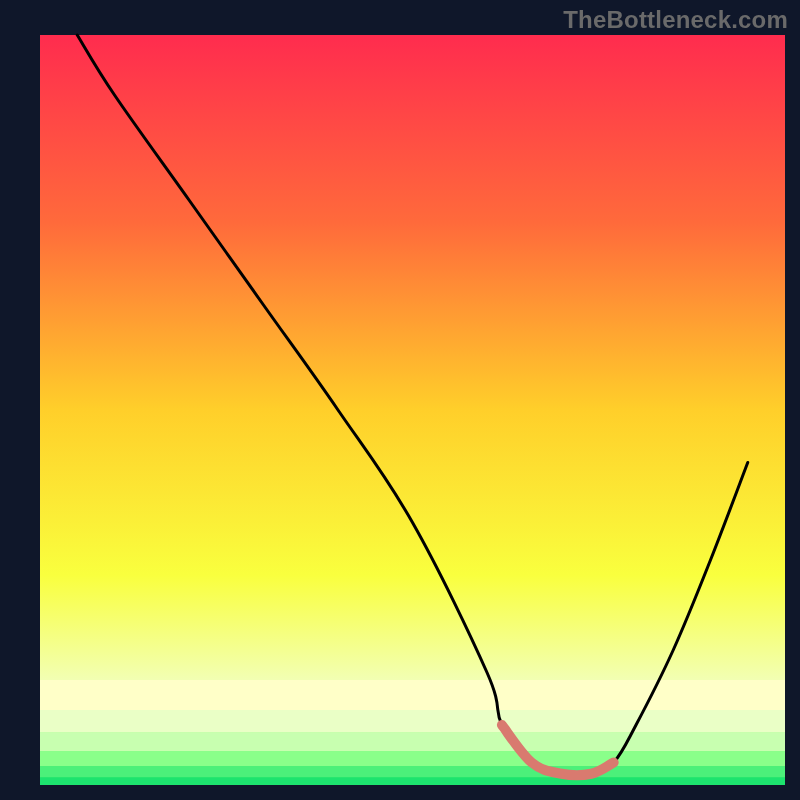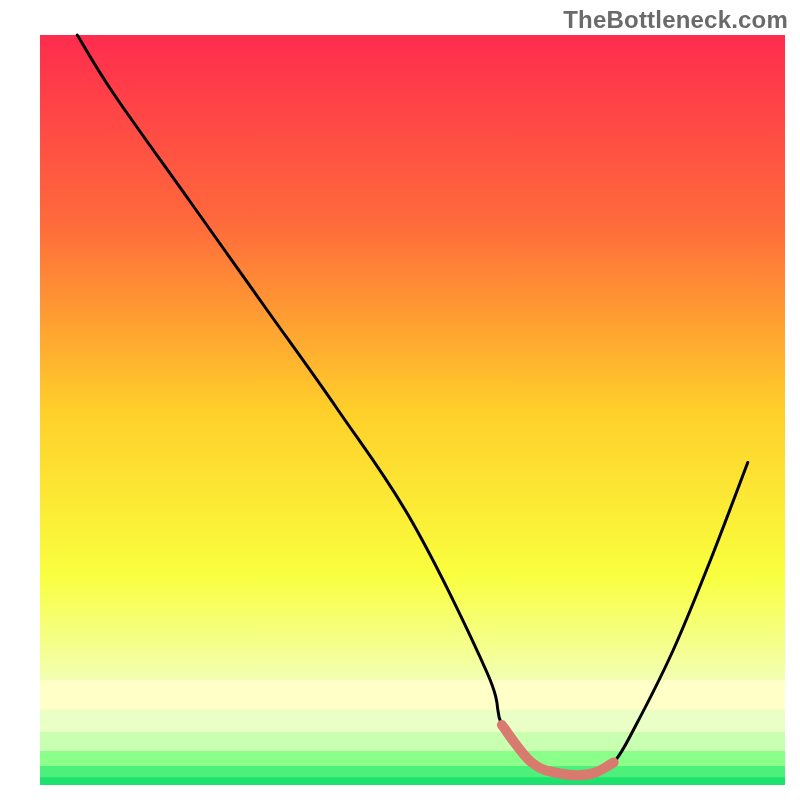--- a/index.html
+++ b/index.html
@@ -8,21 +8,21 @@
     width: 800px;
     height: 800px;
     background: #000;
     overflow: hidden;
     font-family: Arial, Helvetica, sans-serif;
   }
   .stage {
     position: relative;
     width: 800px;
     height: 800px;
-    background: #ffffff;
+    background: #0f172a;
   }
   .watermark {
     position: absolute;
     top: 6px;
     right: 12px;
     color: #6a6a6a;
     font-size: 24px;
     font-weight: 600;
     letter-spacing: 0.2px;
     z-index: 50;

